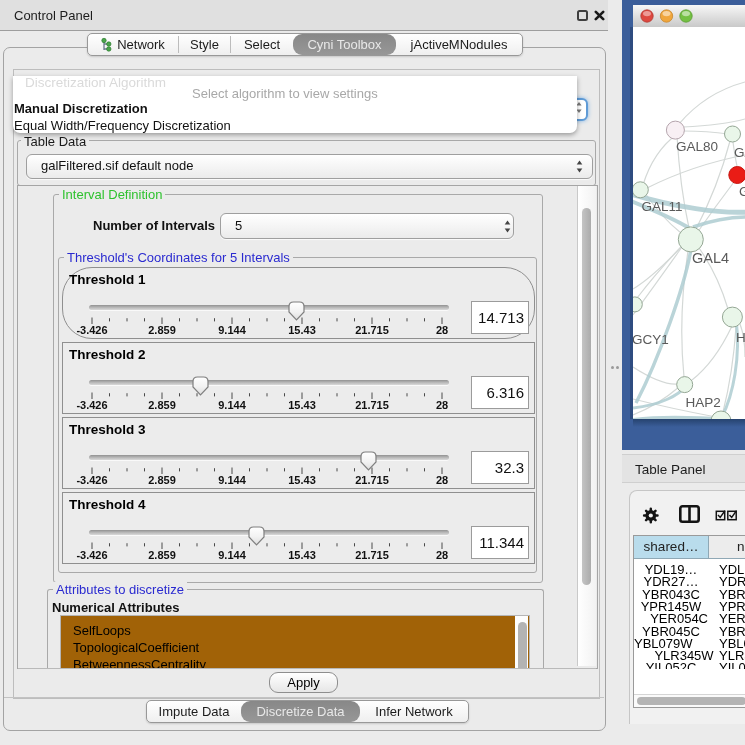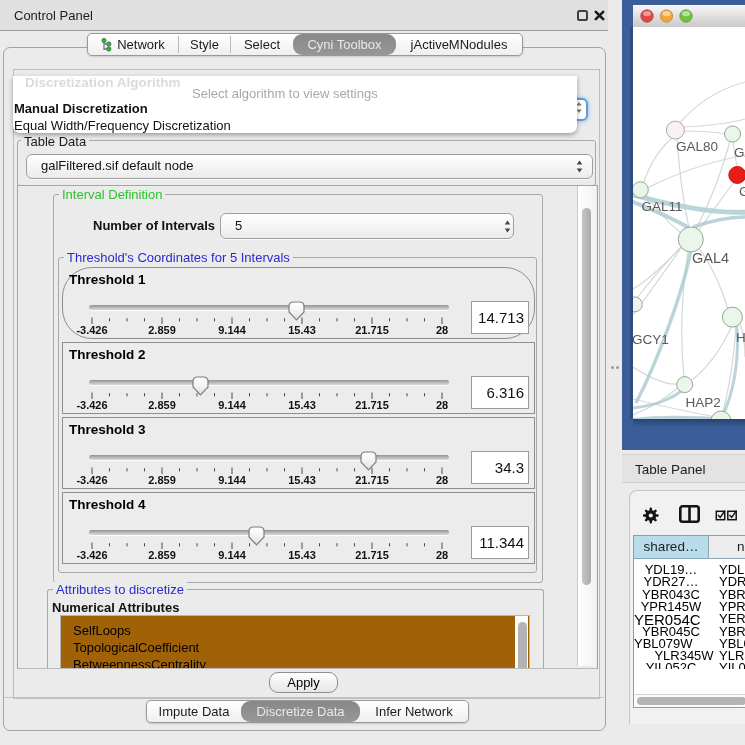--- a/index.html
+++ b/index.html
@@ -210,21 +210,21 @@
     <svg class="abs" style="left:297px;top:33px;" width="17" height="20" viewBox="0 0 17 20">
       <defs>
             <linearGradient id="tg2" x1="0" y1="0" x2="0" y2="1">
         <stop offset="0" stop-color="#ffffff"></stop>
               <stop offset="0.55" stop-color="#f2f2f2"></stop>
               <stop offset="1" stop-color="#dedede"></stop>
             </linearGradient>
           </defs>
       <path d="M1 5.5 Q1 1 5.5 1 L11.5 1 Q16 1 16 5.5 L16 11 L8.5 18.8 L1 11 Z" fill="url(#tg2)" stroke="#7f7f7f" stroke-width="1.2"></path>
     </svg>
-    <div class="vbox">34.3</div>
+    <div class="vbox">32.3</div>
   </div>
       <div class="tbox" style="top:492px;">
     <div class="thlbl">Threshold 4</div>
     <div class="track"></div>
     <svg class="abs" style="left:0;top:49px;" width="420" height="10" viewBox="0 0 420 10">
           <line x1="29" y1="0.5" x2="29" y2="7" stroke="#4a4a4a" stroke-width="1"></line>
           <line x1="46.5" y1="1.2" x2="46.5" y2="4.4" stroke="#4a4a4a" stroke-width="1"></line>
           <line x1="64" y1="1.2" x2="64" y2="4.4" stroke="#4a4a4a" stroke-width="1"></line>
           <line x1="81.5" y1="1.2" x2="81.5" y2="4.4" stroke="#4a4a4a" stroke-width="1"></line>
           <line x1="99" y1="0.5" x2="99" y2="7" stroke="#4a4a4a" stroke-width="1"></line>
@@ -286,21 +286,21 @@
     <div class="seg" style="left:213px;width:108px;border-radius:0 5px 5px 0;">Infer Network</div>
   </div>
 
   <div class="abs" style="left:571px;top:98px;width:13px;height:19px;background:#fff;border:2px solid #5f9bd6;border-radius:6px;box-shadow:0 0 4px #7fb3e6;"></div>
   <svg class="abs" style="left:576px;top:102px;" width="6" height="11" viewBox="0 0 6 11">
       <path d="M3 0 L5.6 3.5 L0.4 3.5 Z" fill="#777"></path>
       <path d="M3 11 L5.6 7.5 L0.4 7.5 Z" fill="#777"></path>
     </svg>
 
   <div class="abs" style="left:13px;top:76px;width:564px;height:57px;background:#fff;border-radius:0 0 7px 7px;box-shadow:0 2px 5px rgba(0,0,0,.35);"></div>
-  <div class="lbl" style="left:25px;top:75px;font-size:13.5px;font-weight:700;color:#dadada;">Discretization Algorithm</div>
+  <div class="lbl" style="left:25px;top:75px;font-size:13.5px;font-weight:400;color:#dadada;">Discretization Algorithm</div>
   <div class="lbl" style="left:192px;top:86px;color:#a8a8a8;">Select algorithm to view settings</div>
   <div class="lbl" style="left:14px;top:101px;font-weight:700;">Manual Discretization</div>
   <div class="lbl" style="left:14px;top:118px;">Equal Width/Frequency Discretization</div>
 
   <div class="abs" style="left:622px;top:0;width:123px;height:450px;background:#3b5e9a;"></div>
   <div class="abs" style="left:633px;top:5px;width:112px;height:22px;background:linear-gradient(180deg,#f7f7f7,#c9c9c9);border-bottom:1px solid #9a9a9a;"></div>
   <svg class="abs" style="left:633px;top:5px;" width="112" height="22" viewBox="0 0 112 22">
     <circle cx="14" cy="11" r="6.2" fill="#dd4840" stroke="#b03a32" stroke-width="0.8"></circle>
     <circle cx="33.5" cy="11" r="6.2" fill="#f0a63c" stroke="#c8862e" stroke-width="0.8"></circle>
     <circle cx="53" cy="11" r="6.2" fill="#74c043" stroke="#5a9a35" stroke-width="0.8"></circle>
@@ -397,21 +397,21 @@
     <div class="abs" style="left:75px;top:0;width:37px;height:22px;background:#ececec;border-bottom:1px solid #8fa8b5;font-size:13.5px;line-height:22px;color:#222;padding-left:28px;">na</div>
     <div id="trows" style="position:absolute;left:0;top:0;width:112px;height:133px;overflow:hidden;">
         <div class="abs" style="left:0;top:26px;width:74px;text-align:center;font-size:13px;color:#000;">YDL19…</div>
        <div class="abs" style="left:85px;top:26px;font-size:13px;color:#000;white-space:nowrap;">YDL1</div>
         <div class="abs" style="left:0;top:38.3px;width:74px;text-align:center;font-size:13px;color:#000;">YDR27…</div>
        <div class="abs" style="left:85px;top:38.3px;font-size:13px;color:#000;white-space:nowrap;">YDR2</div>
         <div class="abs" style="left:0;top:50.6px;width:74px;text-align:center;font-size:13px;color:#000;">YBR043C</div>
        <div class="abs" style="left:85px;top:50.6px;font-size:13px;color:#000;white-space:nowrap;">YBR0</div>
         <div class="abs" style="left:0;top:62.900000000000006px;width:74px;text-align:center;font-size:13px;color:#000;">YPR145W</div>
        <div class="abs" style="left:85px;top:62.900000000000006px;font-size:13px;color:#000;white-space:nowrap;">YPR1</div>
-        <div class="abs" style="left:0;top:75.2px;width:74px;text-align:left;font-size:15px;color:#000;">YER054C</div>
+        <div class="abs" style="left:0;top:75.2px;width:74px;text-align:right;font-size:13px;color:#000;">YER054C</div>
        <div class="abs" style="left:85px;top:75.2px;font-size:13px;color:#000;white-space:nowrap;">YER0</div>
         <div class="abs" style="left:0;top:87.5px;width:74px;text-align:center;font-size:13px;color:#000;">YBR045C</div>
        <div class="abs" style="left:85px;top:87.5px;font-size:13px;color:#000;white-space:nowrap;">YBR0</div>
         <div class="abs" style="left:0;top:99.80000000000001px;width:74px;text-align:left;font-size:13px;color:#000;">YBL079W</div>
        <div class="abs" style="left:85px;top:99.80000000000001px;font-size:13px;color:#000;white-space:nowrap;">YBL0</div>
         <div class="abs" style="left:13px;top:112.10000000000001px;width:74px;text-align:center;font-size:13px;color:#000;">YLR345W</div>
        <div class="abs" style="left:85px;top:112.10000000000001px;font-size:13px;color:#000;white-space:nowrap;">YLR3</div>
         <div class="abs" style="left:0;top:124.4px;width:74px;text-align:center;font-size:13px;color:#000;">YIL052C</div>
        <div class="abs" style="left:85px;top:124.4px;font-size:13px;color:#000;white-space:nowrap;">YIL0</div>
       </div>

